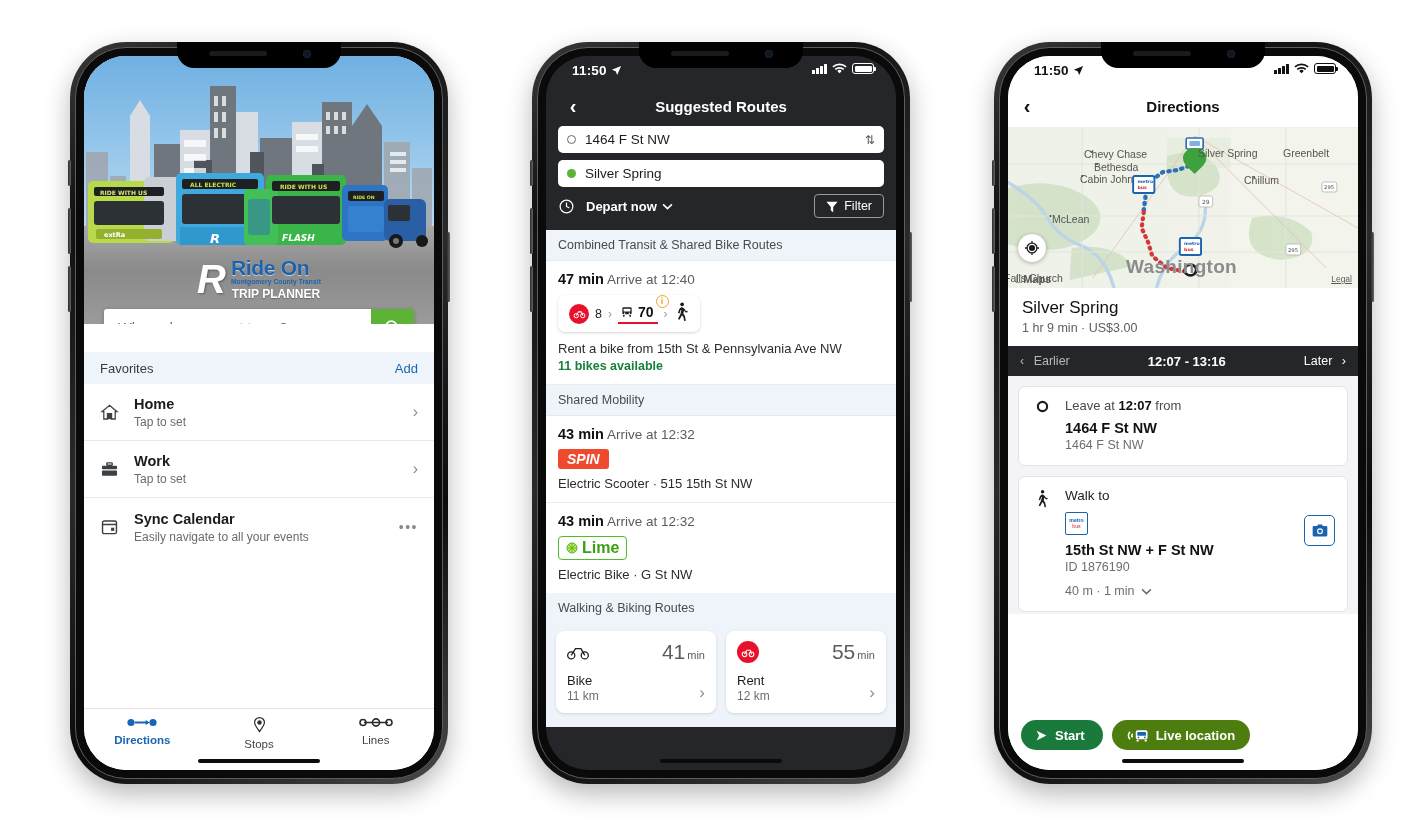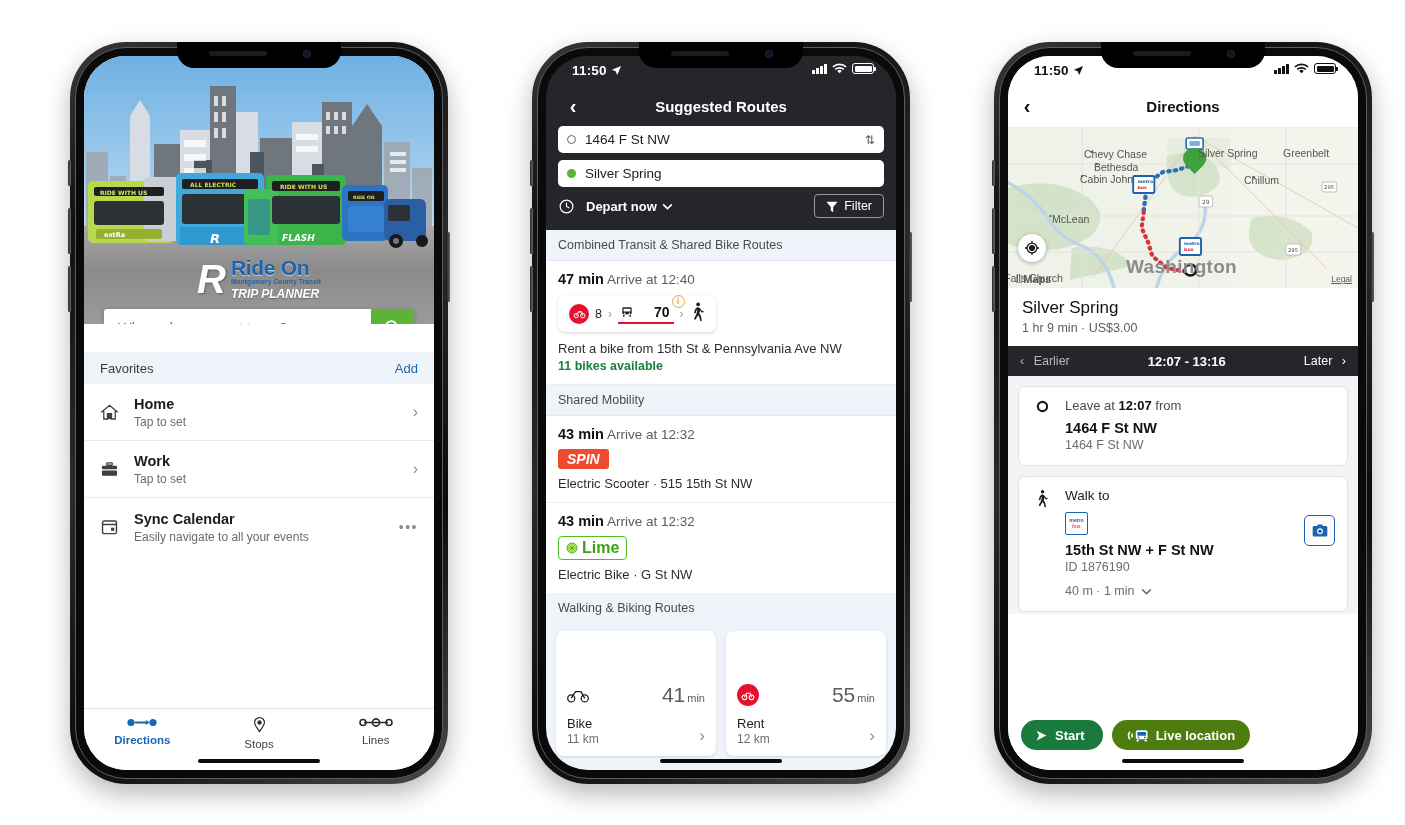--- a/index.html
+++ b/index.html
@@ -98,22 +98,22 @@
   }
   .logoR{
     font-size:40px; font-weight:bold; font-style:italic; color:#fff;
     line-height:.85; letter-spacing:-2px;
     text-shadow:1px 1px 2px rgba(0,0,0,.35);
   }
   .logo-txt{ line-height:1; }
   .logo-t1{ font-size:21px; font-weight:bold; color:#1b63ad; letter-spacing:-.3px;
             text-shadow:0 1px 1px rgba(255,255,255,.6);}
   .logo-t2{ font-size:6.6px; font-weight:bold; color:#1b63ad; letter-spacing:.1px; margin-top:1px;}
-  .logo-t3{ font-size:12px; font-weight:bold; font-style:italic; color:#fff; margin-top:2px;
-            text-shadow:0 1px 1px rgba(0,0,0,.3);}
+  .logo-t3{ font-size:12px; font-weight:bold; color:#fff; margin-top:2px;
+            text-shadow:0 1px 1px rgba(0,0,0,.3);text-align:center;}
 
   .searchrow{
     position:absolute; left:20px; right:20px; bottom:-22px;
     display:flex; height:37px; border-radius:3px; overflow:hidden;
     box-shadow:0 1px 4px rgba(0,0,0,.25); z-index:5;
   }
   .searchrow input{
     flex:1; border:0; outline:0; background:#fff;
     font-family:inherit; font-size:14.5px; color:#3c3c3c; padding:0 14px;
   }
@@ -181,36 +181,36 @@
     display:inline-flex; align-items:center; gap:6px; margin-top:8px;
     background:#fff; border-radius:7px; padding:7px 11px;
     box-shadow:0 1px 3px rgba(0,0,0,.17);
   }
   .bikeico{ width:20px;height:20px;border-radius:50%;background:#e8112d;
             display:flex;align-items:center;justify-content:center;color:#fff;font-size:12px;}
   .legnum{ font-size:12.5px; color:#222;}
   .legsep{ color:#9a9a9a; font-size:12px;}
   .busbox{ position:relative; display:flex; align-items:center; gap:4px;
            border-bottom:2.4px solid #e8112d; padding:0 4px 2px 2px;}
-  .busbox .bn{ font-size:14px; font-weight:bold; color:#111;margin-left:16px;}
+  .busbox .bn{ font-size:14px; font-weight:bold; color:#111;}
   .ibadge{ position:absolute; right:-11px; top:-9px; width:13px;height:13px;
            border-radius:50%; background:#fff; border:1.4px solid #f0a32b; color:#f0a32b;
            font-size:9px; font-weight:bold; display:flex; align-items:center; justify-content:center;}
   .rdesc{ font-size:13px; color:#2c2c2e; margin-top:9px;}
   .ravail{ font-size:12.5px; color:#18803c; font-weight:bold; margin-top:3px;}
   .spin-badge{ display:inline-block; background:#f04a2e; color:#fff; font-weight:bold;
                font-style:italic; font-size:14px; padding:2px 9px; border-radius:3px; margin-top:7px;}
   .lime-badge{ display:inline-flex; align-items:center; gap:4px; border:1.6px solid #4dbd25;
                border-radius:4px; padding:2px 7px; margin-top:7px; }
   .lime-badge .lt{ color:#39a112; font-weight:bold; font-size:16px;}
   .rsub{ font-size:13px; color:#2c2c2e; margin-top:7px;}
   .wbwrap{ background:#eef4fa; padding:8px 10px 14px; display:flex; gap:10px;}
   .wbcard{ flex:1; background:#fff; border-radius:8px; padding:9px 11px 10px;
            box-shadow:0 1px 3px rgba(0,0,0,.13);}
-  .wbtop{ display:flex; align-items:center; justify-content:space-between;margin-top:43px;}
+  .wbtop{ display:flex; align-items:center; justify-content:space-between;}
   .wbmin{ font-size:21px; font-weight:bold; color:#111;}
   .wbmin span{ font-size:11px; font-weight:normal; color:#5c5c5c; margin-left:2px;}
   .wbbot{ display:flex; align-items:flex-end; justify-content:space-between; margin-top:9px;}
   .wblbl{ font-size:13px; color:#1c1c1e;}
   .wbdist{ font-size:12px; color:#6e6e6e; margin-top:1px;}
 
   
   .p3title{ height:42px; background:#fff; display:flex; align-items:center;
             justify-content:center; position:relative; font-size:15px; font-weight:bold; color:#111;
             border-bottom:1px solid #eee;}

